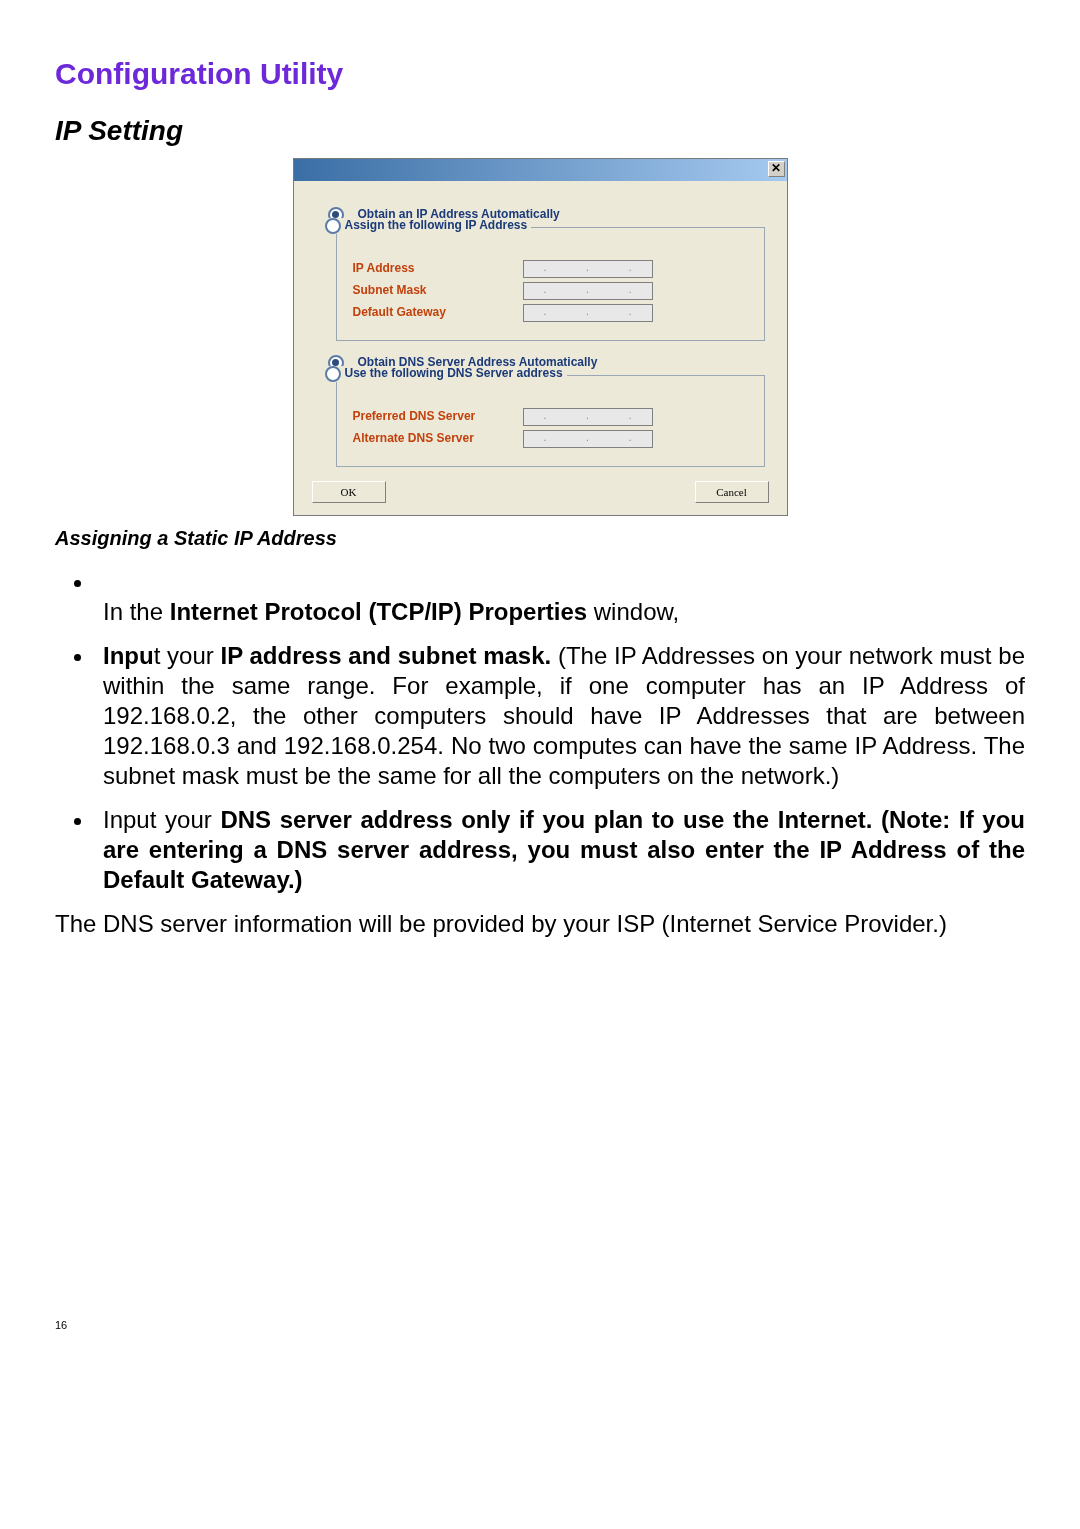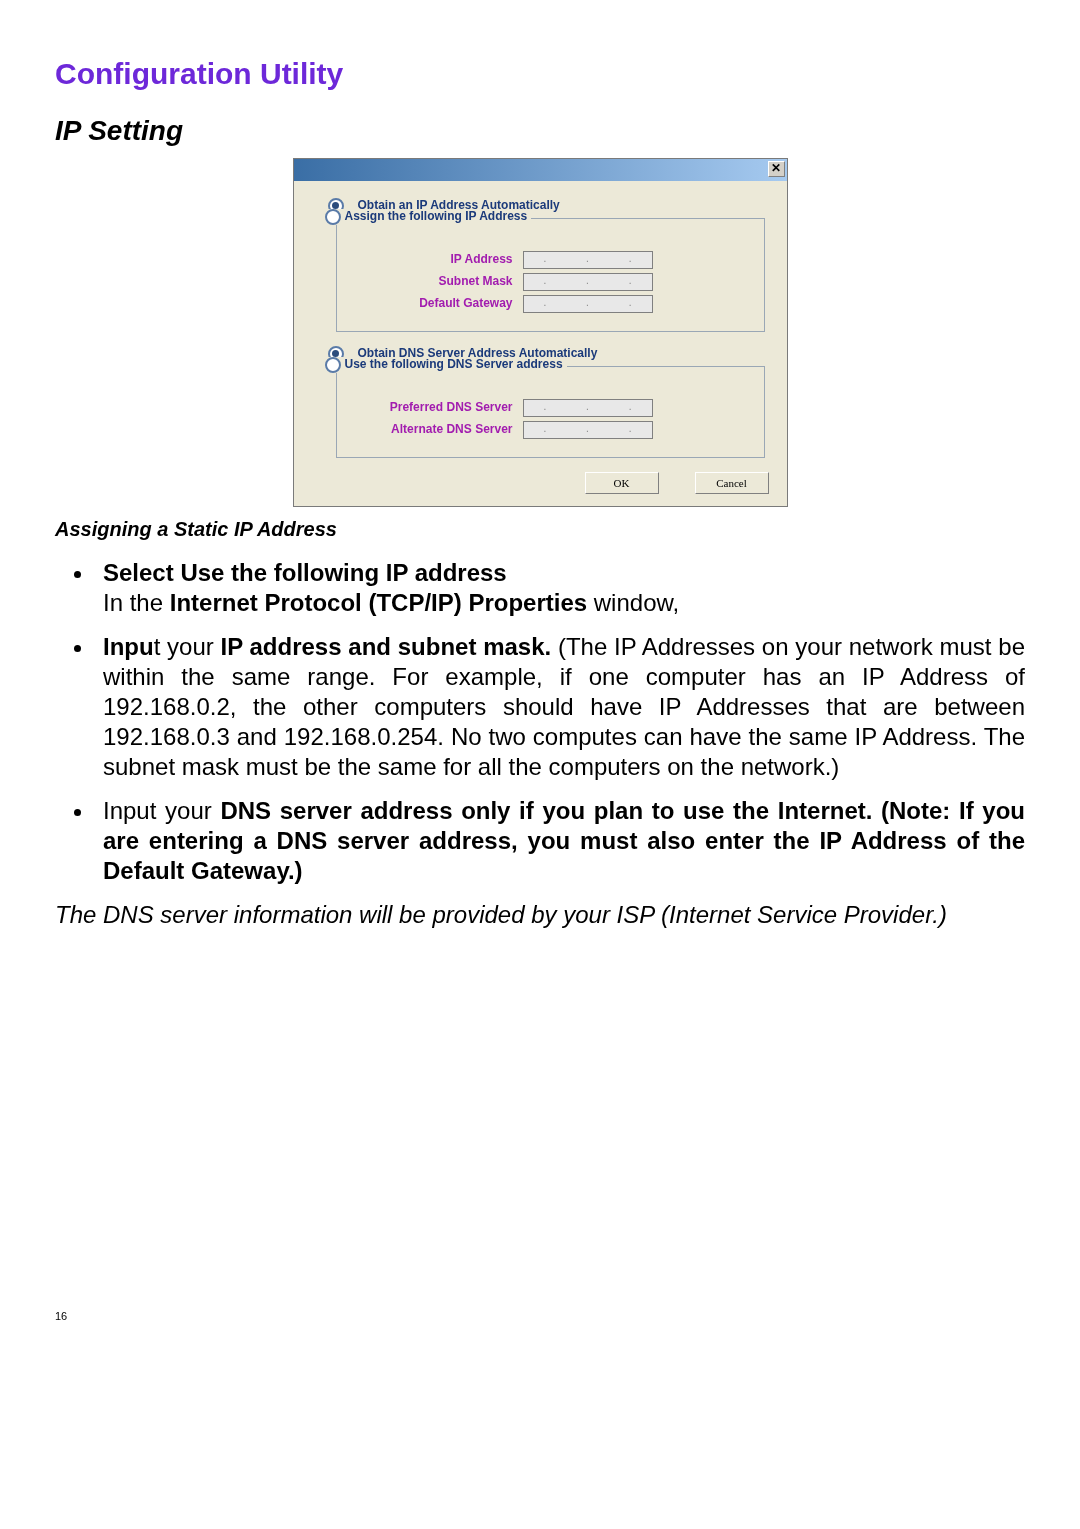--- a/index.html
+++ b/index.html
@@ -12,21 +12,21 @@
     width: 1080px;
     line-height: 1.25;
     background: #fff;
   }
   .h1 { color: #6d28d9; font-weight: bold; font-size: 30px; margin: 10px 0 18px 0; }
   .h2 { color: #000; font-style: italic; font-weight: bold; font-size: 28px; margin: 20px 0 10px 0; }
   .h3 { color: #000; font-style: italic; font-weight: bold; font-size: 20px; margin: 10px 0 16px 0; }
   ul.bullets { list-style: disc; padding-left: 40px; margin: 0 0 8px 0; }
   ul.bullets > li { margin: 6px 0 14px 0; padding-left: 8px; }
   .just { text-align: justify; }
-  .ital { font-style: italic; }
+  .ital { }
   .pgnum { text-align: left; font-size: 11px; margin-top: 380px; }
 
   
   .dialog-wrap { width: 100%; display: flex; justify-content: center; margin: 0 0 6px 0; }
   .dialog {
     width: 495px;
     font-family: Tahoma, Verdana, sans-serif;
     font-size: 12px;
     color: #000;
     background: #ece9d8;
@@ -42,48 +42,48 @@
     width: 17px; height: 16px;
     background: #d4d0c8;
     border: 1px solid #808080;
     border-top-color: #fff; border-left-color: #fff;
     font-family: Arial; font-weight: bold; font-size: 12px;
     line-height: 12px; text-align: center; color: #000;
     cursor: default;
   }
   .dlg-body { padding: 14px 18px 12px 18px; }
   .opt-row { display: flex; align-items: center; gap: 14px; margin: 6px 0 8px 16px; }
-  .opt-row.first { margin-top: 3px; }
+  .opt-row.first { margin-top: 12px; }
   .radio {
     width: 16px; height: 16px; border: 2px solid #5a7ba8; border-radius: 50%;
     display: inline-flex; align-items: center; justify-content: center;
     flex: 0 0 auto; background: #fff;
   }
   .radio.selected::after { content: ""; width: 7px; height: 7px; background: #2c4c7c; border-radius: 50%; display: block; }
   .opt-label { font-weight: bold; color: #1b3a7a; font-size: 12px; }
   .fieldset {
     border: 1px solid #9aa7b5;
     margin: -4px 4px 14px 24px;
     padding: 28px 16px 14px 16px;
     position: relative;
   }
   .fieldset .legend {
     position: absolute; top: -10px; left: -12px;
     background: #ece9d8; padding: 0 4px 0 0;
     display: flex; align-items: center; gap: 4px;
   }
   .frow { display: flex; align-items: center; margin: 4px 0; }
-  .flabel { width: 170px; text-align: right; color: #a21caf; font-weight: bold; font-size: 12px; padding-right: 10px; }
+  .flabel { width: 170px; text-align: left; color: #c2410c; font-weight: bold; font-size: 12px; padding-right: 10px; }
   .ipbox {
     flex: 0 0 130px; height: 18px; border: 1px solid #808080;
     background: #e8e8e8; display: flex; align-items: center; justify-content: space-around;
     color: #808080; font-size: 10px; letter-spacing: 0;
   }
   .ipbox span { color: #888; }
-  .btn-row { display: flex; justify-content: flex-end; gap: 36px; margin-top: 8px; }
+  .btn-row { display: flex; justify-content: space-between; gap: 36px; margin-top: 8px; }
   .win-btn {
     width: 74px; height: 22px; border: 1px solid #808080;
     border-top-color: #fff; border-left-color: #fff;
     background: #ece9d8; font-family: Tahoma; font-size: 11px;
     cursor: default; text-align: center; line-height: 20px;
   }
 </style>
 </head>
 <body>
 
@@ -167,21 +167,21 @@
       </div>
 
     </div>
   </div>
 </div>
 
 <div class="h3">Assigning a Static IP Address</div>
 
 <ul class="bullets">
   <li>
-    <b>Select Use the following IP address</b><br>
+    <br>
     <span>In the </span><b>Internet Protocol (TCP/IP) Properties</b><span> window,</span>
   </li>
   <li class="just">
     <b>Inpu</b><span>t your </span><b>IP address and subnet mask.</b><span> (The IP Addresses on your network must be within the same range. For example, if one computer has an IP Address of 192.168.0.2, the other computers should have IP Addresses that are between 192.168.0.3 and 192.168.0.254.  No two computes can have the same IP Address.  The subnet mask must be the same for all the computers on the network.)</span>
   </li>
   <li class="just">
     <span>Input your </span><b>DNS server address only if you plan to use the Internet.  (Note:  If you are entering a DNS server address, you must also enter the IP Address of the Default Gateway.)</b>
   </li>
 </ul>
 

